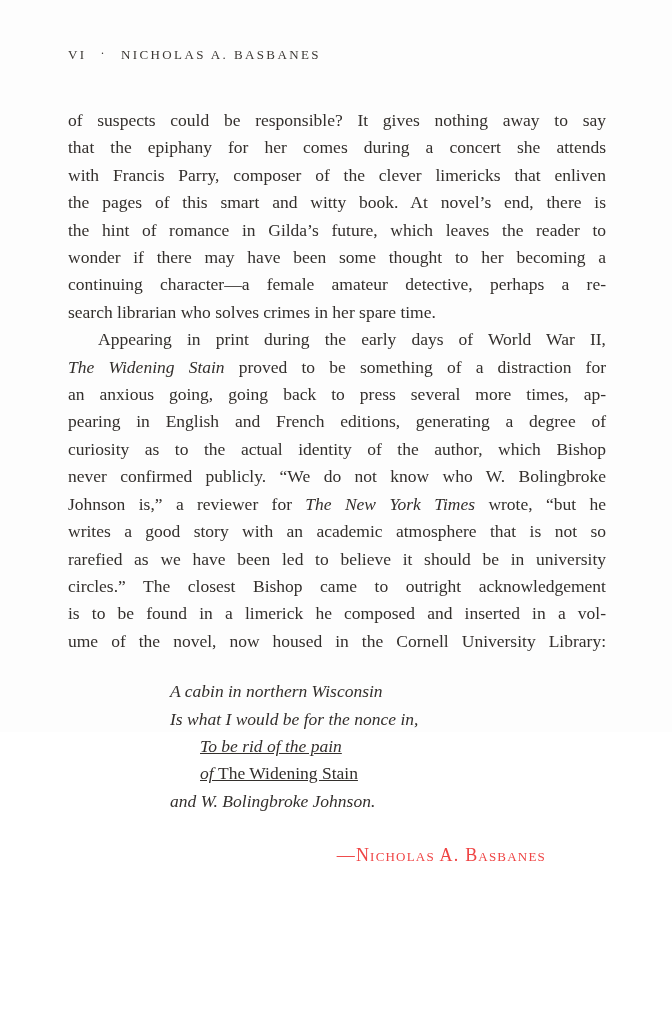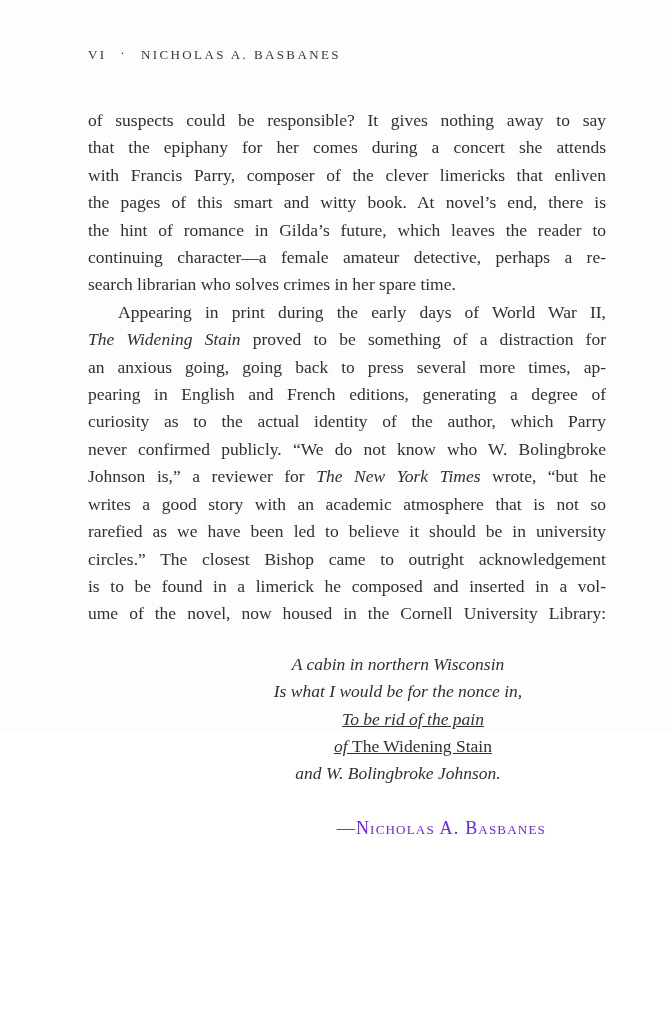--- a/index.html
+++ b/index.html
@@ -12,21 +12,21 @@
     height: 1024px;
     overflow: hidden;
     font-family: "Liberation Serif", "DejaVu Serif", serif;
   }
   .page {
     position: relative;
     width: 672px;
     height: 732px;
     box-sizing: border-box;
     background: #fdfdfd;
-    padding: 46px 66px 0 88px;
+    padding: 46px 66px 0 68px;
     color: #332f2c;
   }
   .running-head {
     font-size: 13px;
     letter-spacing: 2.4px;
     color: #3b3733;
     margin-bottom: 37px;
     white-space: nowrap;
   }
   .running-head .page-num { margin-right: 14px; }
@@ -52,57 +52,58 @@
   }
   .body-line.indent { text-indent: 30px; }
   .it { font-style: italic; }
   .poem {
     margin-top: 23px;
     padding-left: 102px;
     font-style: italic;
     font-size: 17.5px;
     line-height: 27.4px;
   }
-  .poem-line { text-align: center; }
+  .poem-line { text-align: left; }
   .poem-line.indented { padding-left: 30px; text-decoration: underline; }
   .poem .roman { font-style: normal; }
   .signature {
     margin-top: 27px;
     text-align: right;
     padding-right: 60px;
     font-variant: small-caps;
     font-size: 18px;
     letter-spacing: 1.2px;
-    color: #6d28d9;
+    color: #ef4444;
   }
 </style>
 </head>
 <body>
 
 <div class="page">
 
   <header class="running-head">
     <span class="page-num">VI</span><span class="sep">·</span><span>NICHOLAS A. BASBANES</span>
   </header>
 
   <main class="body-text">
 
     <div id="paragraphs">
         <div class="body-line"><span>of suspects could be responsible? It gives nothing away to say</span></div>
         <div class="body-line"><span>that the epiphany for her comes during a concert she attends</span></div>
         <div class="body-line"><span>with Francis Parry, composer of the clever limericks that enliven</span></div>
         <div class="body-line"><span>the pages of this smart and witty book. At novel’s end, there is</span></div>
         <div class="body-line"><span>the hint of romance in Gilda’s future, which leaves the reader to</span></div>
+        <div class="body-line"><span>wonder if there may have been some thought to her becoming a</span></div>
         <div class="body-line"><span>continuing character—a female amateur detective, perhaps a re-</span></div>
         <div class="body-line last"><span>search librarian who solves crimes in her spare time.</span></div>
         <div class="body-line indent"><span>Appearing in print during the early days of World War II,</span></div>
         <div class="body-line"><span class="it">The Widening Stain</span><span> proved to be something of a distraction for</span></div>
         <div class="body-line"><span>an anxious going, going back to press several more times, ap-</span></div>
         <div class="body-line"><span>pearing in English and French editions, generating a degree of</span></div>
-        <div class="body-line"><span>curiosity as to the actual identity of the author, which Parry</span></div>
+        <div class="body-line"><span>curiosity as to the actual identity of the author, which Bishop</span></div>
         <div class="body-line"><span>never confirmed publicly. “We do not know who W. Bolingbroke</span></div>
         <div class="body-line"><span>Johnson is,” a reviewer for </span><span class="it">The New York Times</span><span> wrote, “but he</span></div>
         <div class="body-line"><span>writes a good story with an academic atmosphere that is not so</span></div>
         <div class="body-line"><span>rarefied as we have been led to believe it should be in university</span></div>
         <div class="body-line"><span>circles.” The closest Bishop came to outright acknowledgement</span></div>
         <div class="body-line"><span>is to be found in a limerick he composed and inserted in a vol-</span></div>
         <div class="body-line"><span>ume of the novel, now housed in the Cornell University Library:</span></div>
       </div>
 
     <div id="poem" class="poem">

